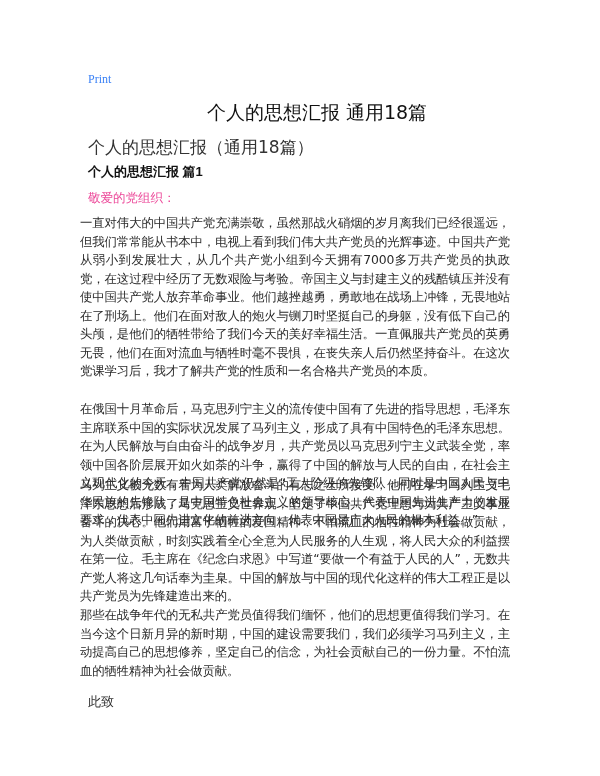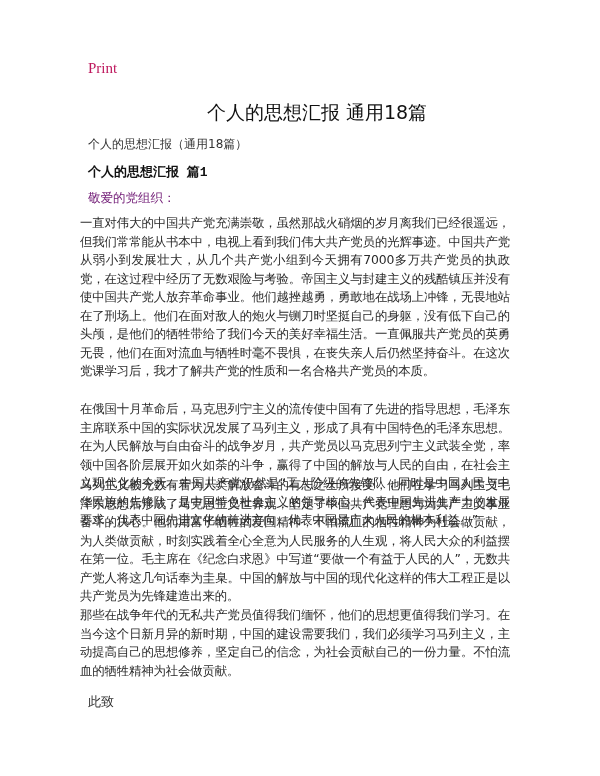--- a/index.html
+++ b/index.html
@@ -1,22 +1,22 @@
 <!DOCTYPE html>
 <html><head>
 <meta charset="utf-8">
 <style>
   html, body { margin: 0; padding: 0; background: #ffffff; }
   body { width: 600px; height: 776px; position: relative; overflow: hidden;
          font-family: "DejaVu Sans", sans-serif; color: #222; }
-  .print { position: absolute; left: 88px; top: 60px; font-family: "Liberation Serif", serif; font-size: 15px; color: #be185d; }
+  .print { position: absolute; left: 88px; top: 72px; font-family: "Liberation Serif", serif; font-size: 12px; color: #3b82f6; }
   .title { position: absolute; left: 0; width: 600px; top: 100px; text-align: center; font-size: 19px; color: #111; padding-left: 17px; }
-  .subtitle { position: absolute; left: 88px; top: 136px; font-size: 12px; color: #333; }
-  .heading { position: absolute; left: 88px; top: 163px; font-size: 13px; font-weight: bold; color: #111; font-family: Liberation Mono, monospace; }
-  .salute { position: absolute; left: 88px; top: 190px; font-size: 12.5px; color: #701a75; text-align: right; }
+  .subtitle { position: absolute; left: 88px; top: 136px; font-size: 17px; color: #333; }
+  .heading { position: absolute; left: 88px; top: 163px; font-size: 13px; font-weight: bold; color: #111; font-family: Liberation Sans, sans-serif; }
+  .salute { position: absolute; left: 88px; top: 190px; font-size: 12.5px; color: #ec4899; text-align: right; }
   .para { position: absolute; left: 80px; width: 430px; font-size: 12.4px; line-height: 18.5px; color: #2a2a2a; text-align: justify; letter-spacing: -0.15px; }
   .p1 { top: 214px; }
   .p2 { top: 364px; margin-top: 36px; }
   .p3 { top: 476px; }
   .p4 { top: 606px; }
   .closing { position: absolute; left: 88px; top: 693px; font-size: 13px; color: #333; }
 </style>
 </head>
 <body>
 

